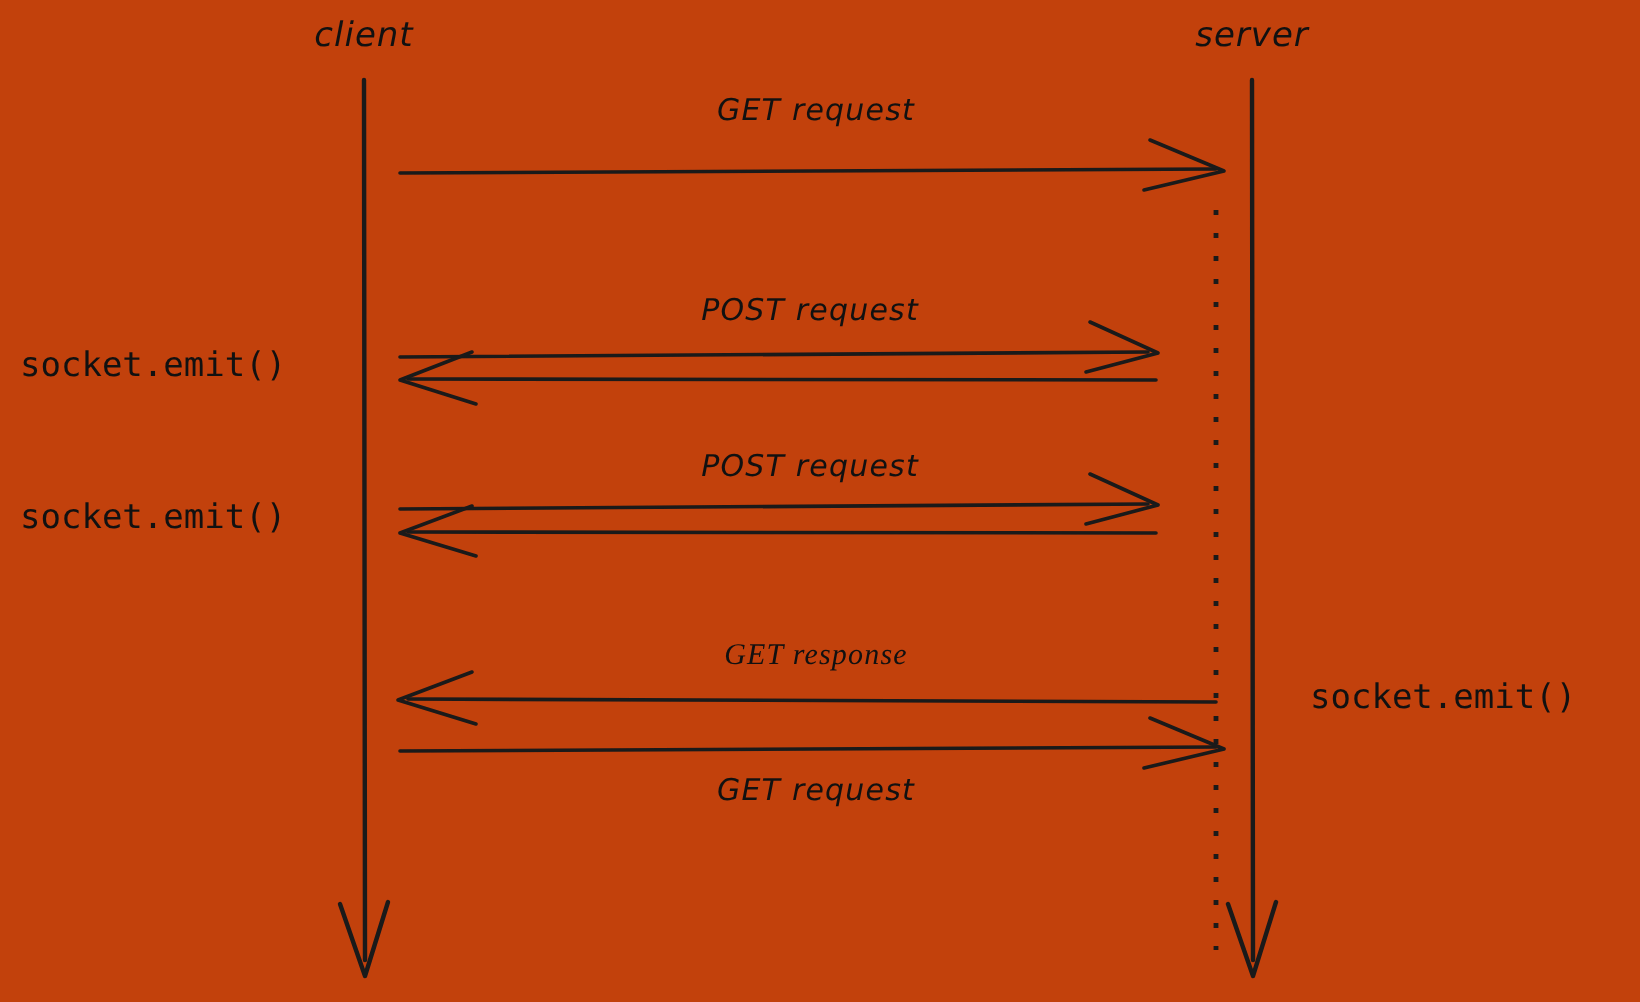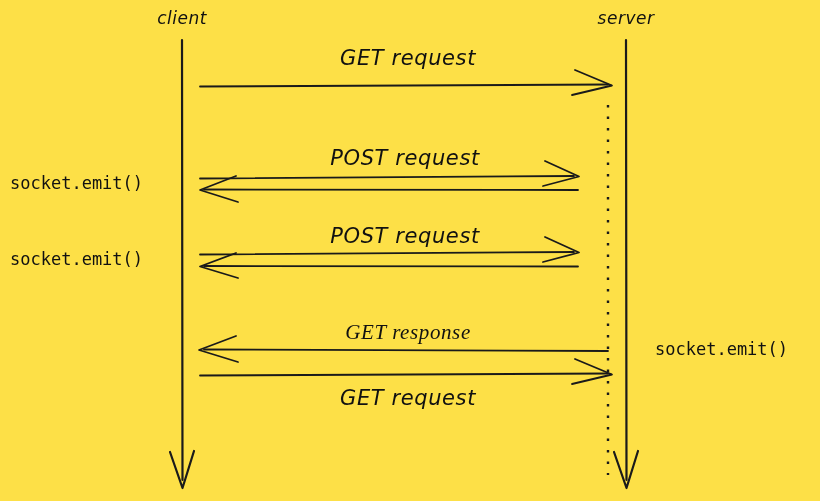--- a/index.html
+++ b/index.html
@@ -4,21 +4,21 @@
 <style>
   html, body {
     margin: 0;
     padding: 0;
     background: #ffffff;
   }
   #canvas {
     position: relative;
     width: 820px;
     height: 501px;
-    background: #fde047;
+    background: #c2410c;
     overflow: hidden;
     font-family: "DejaVu Sans", sans-serif;
   }
   svg#diagram {
     position: absolute;
     left: 0;
     top: 0;
     width: 820px;
     height: 501px;
   }
@@ -28,21 +28,21 @@
     font-size: 17px;
     font-style: italic;
     color: #111111;
     letter-spacing: 0.5px;
     white-space: nowrap;
     transform: translateX(-50%);
   }
   .msg-label {
     position: absolute;
     font-family: "DejaVu Sans", sans-serif;
-    font-size: 21px;
+    font-size: 15px;
     font-style: italic;
     color: #111111;
     letter-spacing: 0.6px;
     white-space: nowrap;
     transform: translateX(-50%);
   }
   .emit-label {
     position: absolute;
     font-family: "DejaVu Sans Mono", monospace;
     font-size: 17px;

